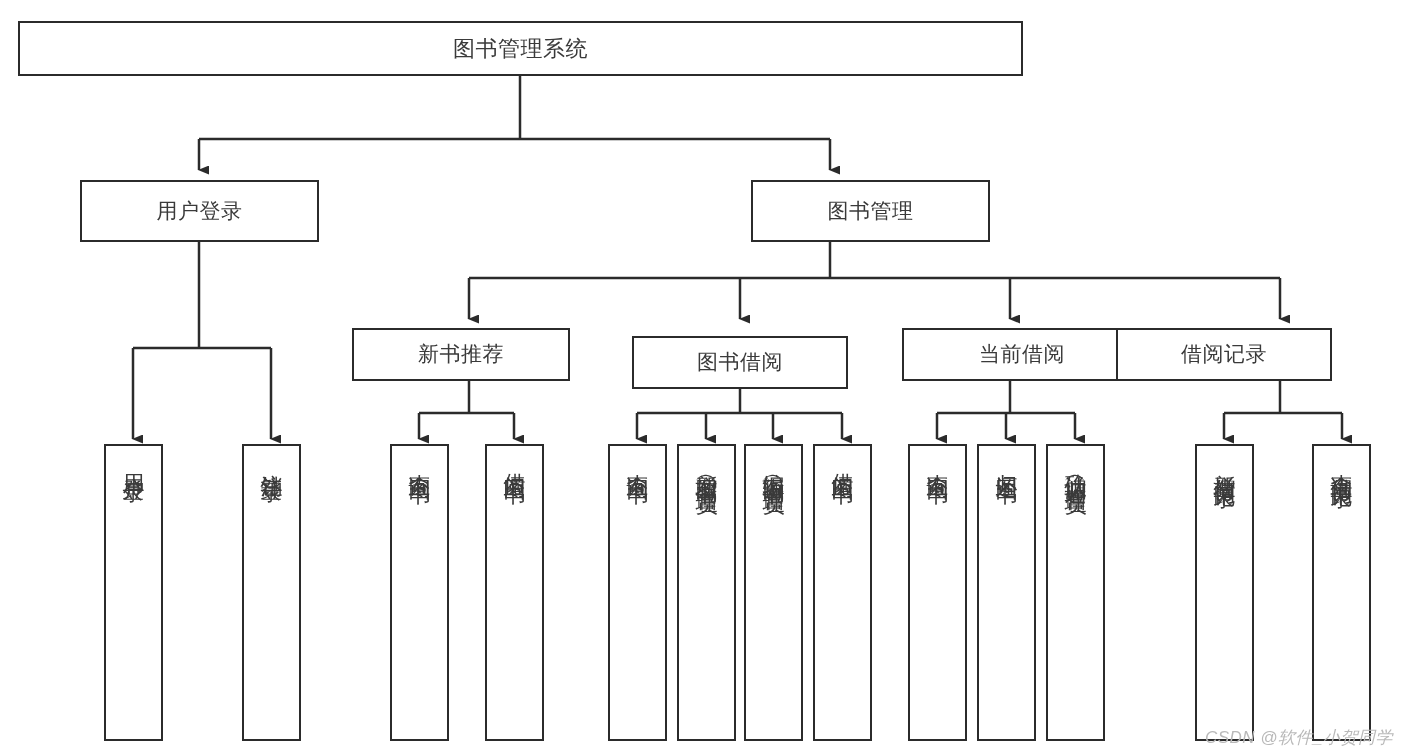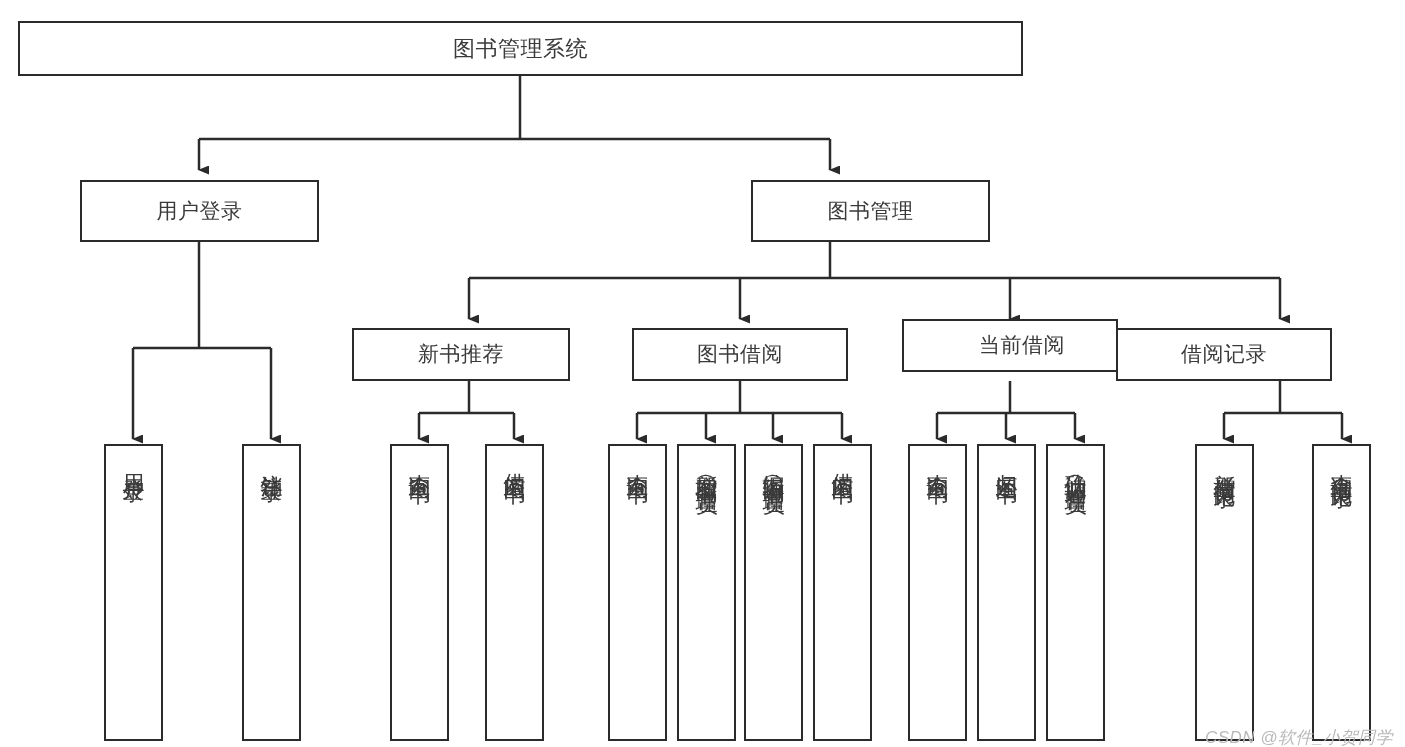--- a/index.html
+++ b/index.html
@@ -133,24 +133,24 @@
   <div class="node horiz" style="left:80px; top:172px; width:239px; height:62px;">
     <span class="label">用户登录</span>
   </div>
   <div class="node horiz" style="left:751px; top:172px; width:239px; height:62px;">
     <span class="label">图书管理</span>
   </div>
 
   <div class="node horiz" style="left:352px; top:320px; width:218px; height:53px;">
     <span class="label">新书推荐</span>
   </div>
-  <div class="node horiz" style="left:632px; top:320px; width:216px; height:53px;">
+  <div class="node horiz" style="left:632px; top:328px; width:216px; height:53px;">
     <span class="label">图书借阅</span>
   </div>
-  <div class="node horiz" style="left:902px; top:311px; width:216px; height:53px;padding-left:24px;">
+  <div class="node horiz" style="left:902px; top:320px; width:216px; height:53px;padding-left:24px;">
     <span class="label">当前借阅</span>
   </div>
   <div class="node horiz" style="left:1116px; top:320px; width:216px; height:53px;">
     <span class="label">借阅记录</span>
   </div>
 
   <div class="node vert" style="left:104px; top:436px; width:59px; height:297px;">
     <span class="label">用户登录</span>
   </div>
   <div class="node vert" style="left:242px; top:436px; width:59px; height:297px;">

